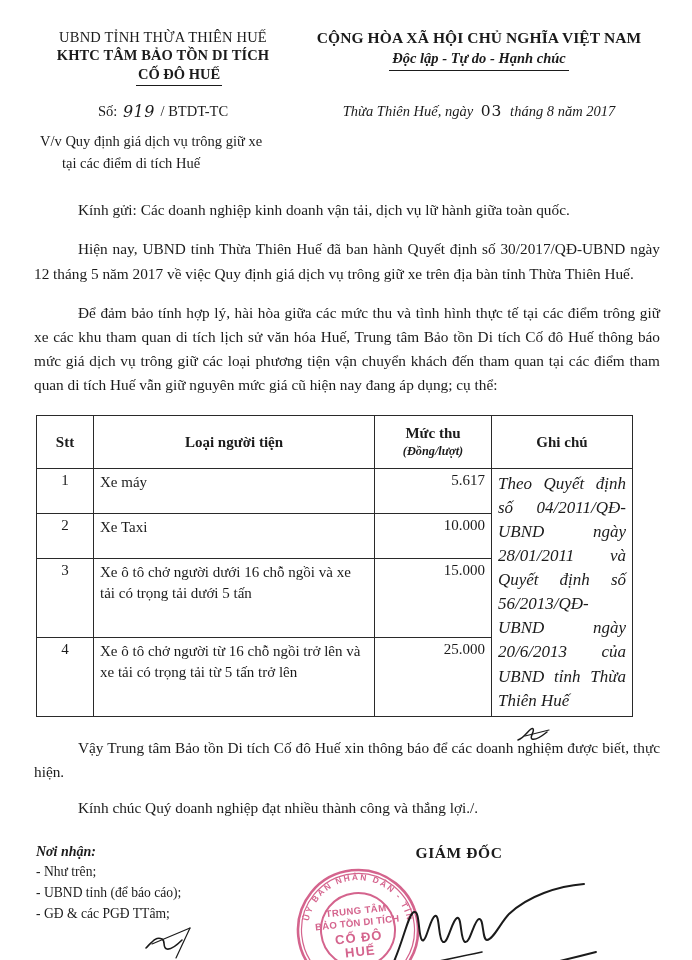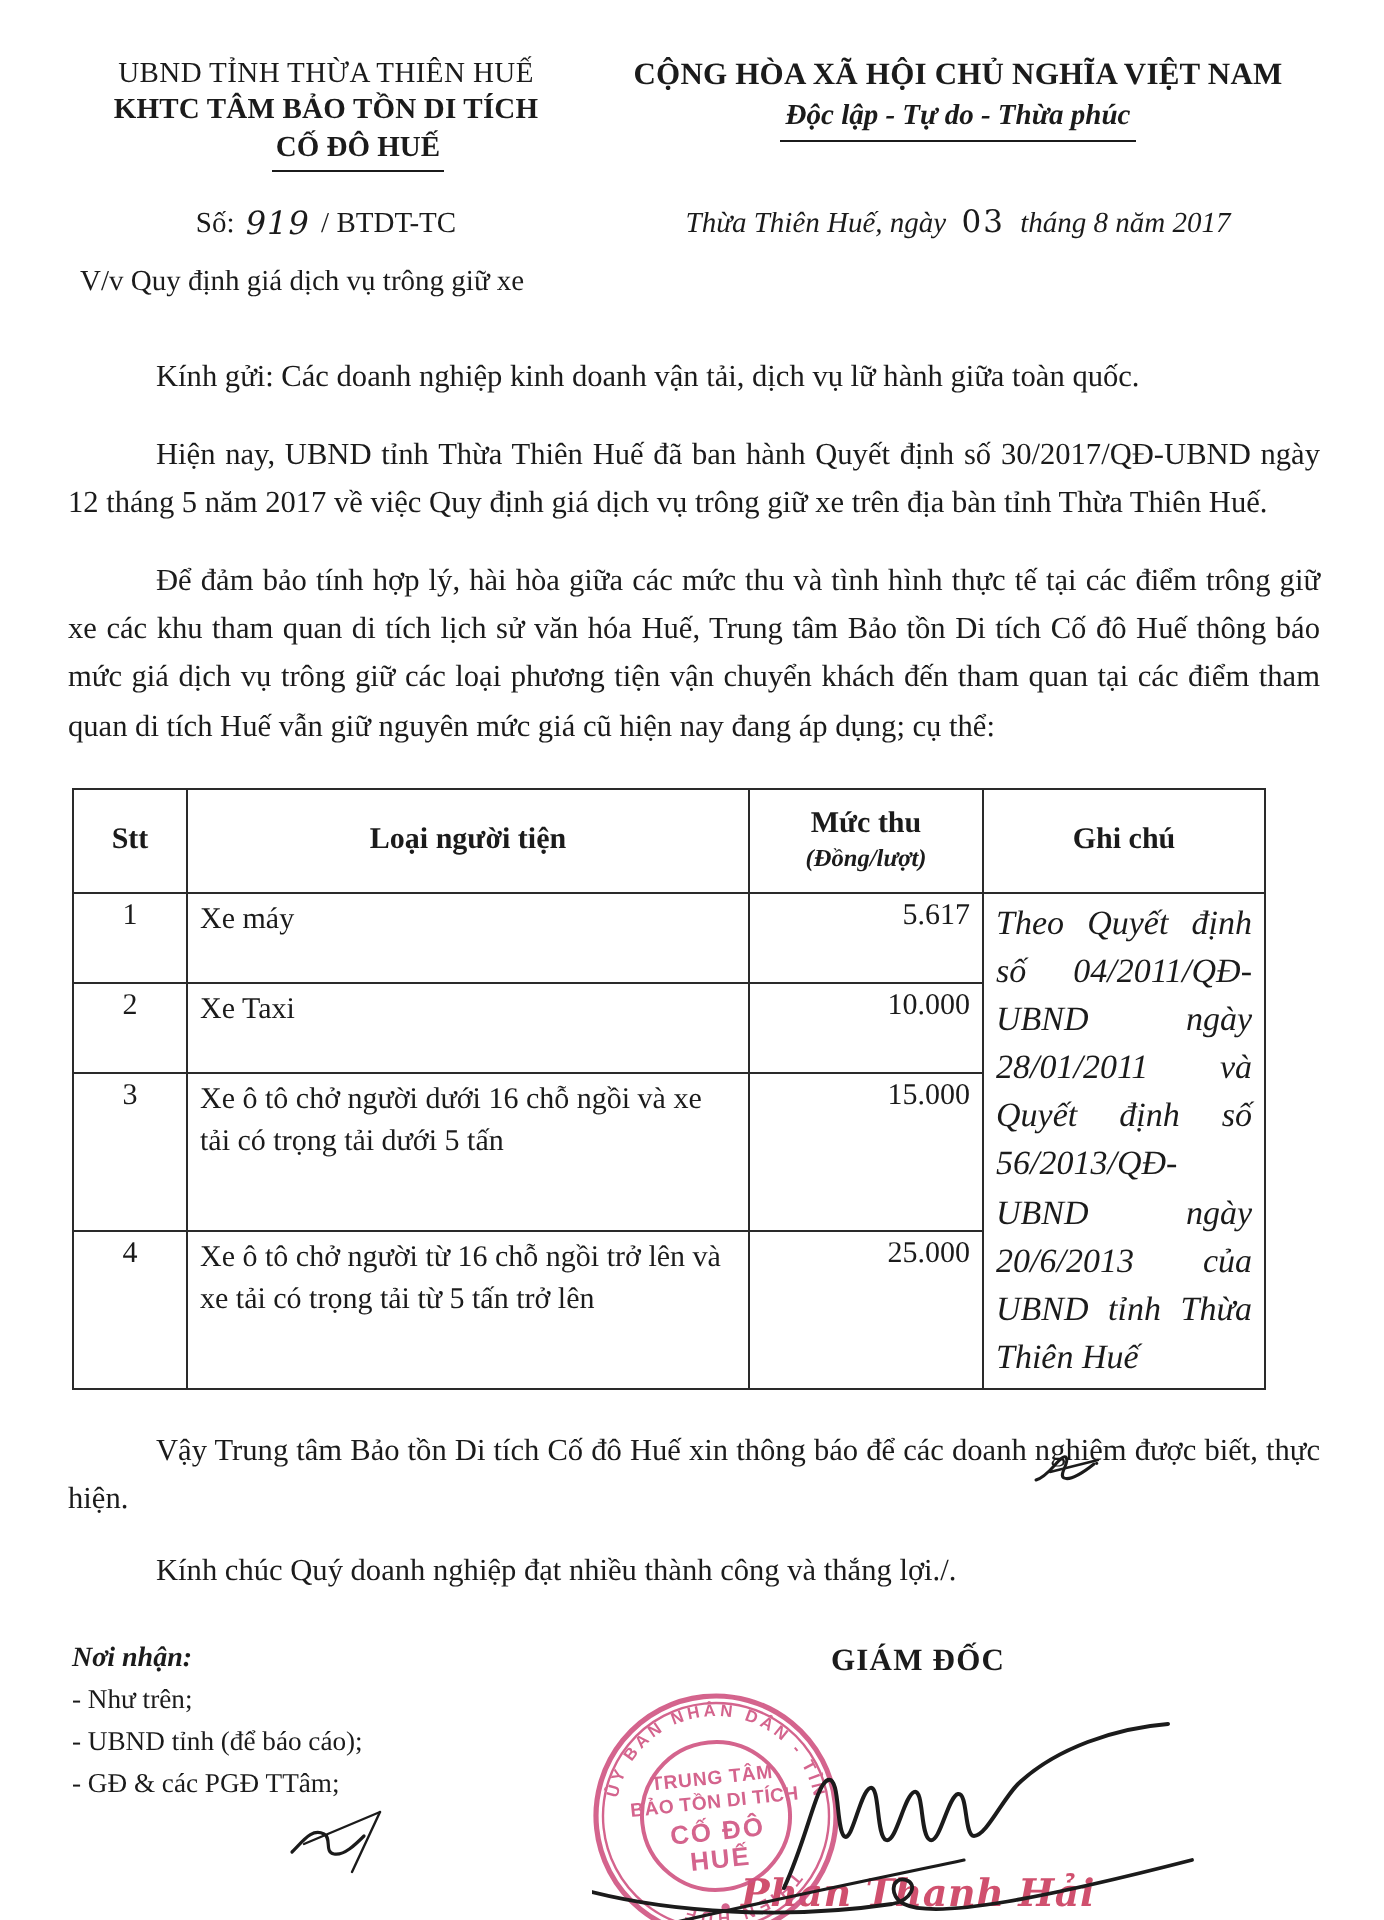--- a/index.html
+++ b/index.html
@@ -283,39 +283,40 @@
 <div class="page">
 
   <div class="header">
     <div class="hdr-left">
       <div class="org-line1">UBND TỈNH THỪA THIÊN HUẾ</div>
       <div class="org-line2">KHTC TÂM BẢO TỒN DI TÍCH</div>
       <div><span class="org-line3">CỐ ĐÔ HUẾ</span></div>
     </div>
     <div class="hdr-right">
       <div class="nation-line1">CỘNG HÒA XÃ HỘI CHỦ NGHĨA VIỆT NAM</div>
-      <div><span class="nation-line2">Độc lập - Tự do - Thừa phúc</span></div>
+      <div><span class="nation-line2">Độc lập - Tự do - Hạnh chúc</span></div>
     </div>
   </div>
 
   <div class="subhead">
     <div class="sub-left">
       <span>Số:</span>
       <span class="docnum-hand">919</span>
       <span>/ BTDT-TC</span>
     </div>
     <div class="sub-right">
       <span>Thừa Thiên Huế, ngày</span>
       <span class="date-hand">03</span>
       <span>tháng 8 năm 2017</span>
     </div>
   </div>
 
   <div class="vv">
     <span>V/v Quy định giá dịch vụ trông giữ xe</span>
+    <span class="vv-l2">tại các điểm di tích Huế</span>
   </div>
 
   <div class="body-block">
     <p class="para">Kính gửi: Các doanh nghiệp kinh doanh vận tải, dịch vụ lữ hành giữa toàn quốc.</p>
     <p class="para">Hiện nay, UBND tỉnh Thừa Thiên Huế đã ban hành Quyết định số 30/2017/QĐ-UBND ngày 12 tháng 5 năm 2017 về việc Quy định giá dịch vụ trông giữ xe trên địa bàn tỉnh Thừa Thiên Huế.</p>
     <p class="para tight">Để đảm bảo tính hợp lý, hài hòa giữa các mức thu và tình hình thực tế tại các điểm trông giữ xe các khu tham quan di tích lịch sử văn hóa Huế, Trung tâm Bảo tồn Di tích Cố đô Huế thông báo mức giá dịch vụ trông giữ các loại phương tiện vận chuyển khách đến tham quan tại các điểm tham quan di tích Huế vẫn giữ nguyên mức giá cũ hiện nay đang áp dụng; cụ thể:</p>
   </div>
 
   <div class="tbl-wrap">
     <table class="fee">

